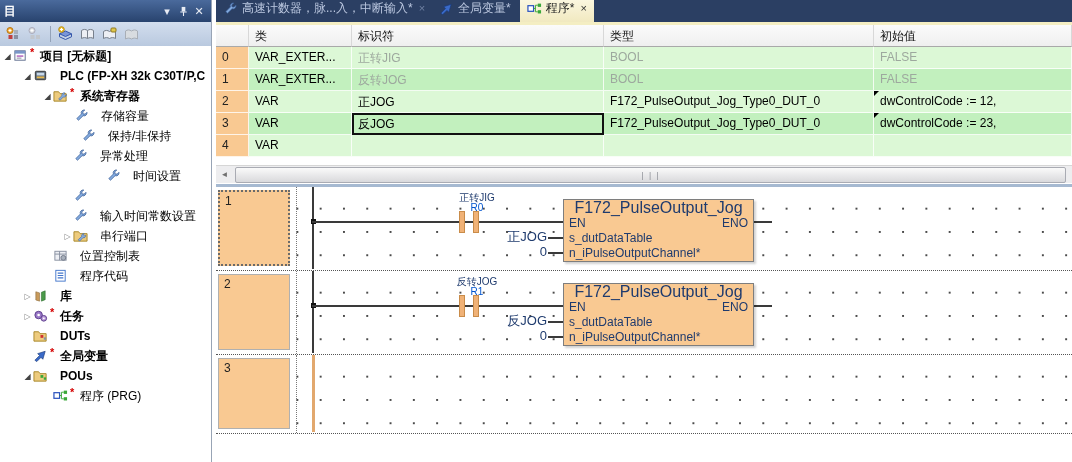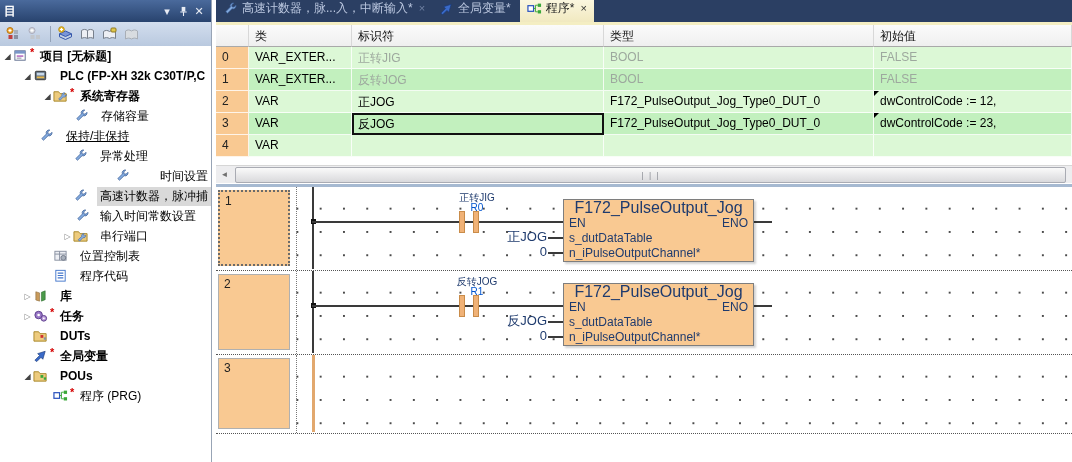--- a/index.html
+++ b/index.html
@@ -169,53 +169,52 @@
           <span class="tree-label">系统寄存器</span>
         </div>
         <div class="tree-item" style="padding-left: 63px;">
           <span class="tree-arrow"></span>
           <span class="tree-icon"><svg width="15" height="15" viewBox="0 0 16 16">
               <path d="M11.5 2.2a3.1 3.1 0 0 0-3.6 4.2L3 11.3 4.8 13l4.9-4.8a3.1 3.1 0 0 0 4.1-3.6L11.9 6.5 9.6 6.3 9.4 4z" fill="#85ACE0" stroke="#3A5E96" stroke-width="0.8"></path>
             </svg></span>
           <span class="tree-star"></span>
           <span class="tree-label">存储容量</span>
         </div>
-        <div class="tree-item" style="padding-left: 28px; text-decoration: underline;">
+        <div class="tree-item" style="padding-left: 70px;">
           <span class="tree-arrow"></span>
           <span class="tree-icon"><svg width="15" height="15" viewBox="0 0 16 16">
               <path d="M11.5 2.2a3.1 3.1 0 0 0-3.6 4.2L3 11.3 4.8 13l4.9-4.8a3.1 3.1 0 0 0 4.1-3.6L11.9 6.5 9.6 6.3 9.4 4z" fill="#85ACE0" stroke="#3A5E96" stroke-width="0.8"></path>
             </svg></span>
           <span class="tree-star"></span>
           <span class="tree-label">保持/非保持</span>
         </div>
         <div class="tree-item" style="padding-left: 62px;">
           <span class="tree-arrow"></span>
           <span class="tree-icon"><svg width="15" height="15" viewBox="0 0 16 16">
               <path d="M11.5 2.2a3.1 3.1 0 0 0-3.6 4.2L3 11.3 4.8 13l4.9-4.8a3.1 3.1 0 0 0 4.1-3.6L11.9 6.5 9.6 6.3 9.4 4z" fill="#85ACE0" stroke="#3A5E96" stroke-width="0.8"></path>
             </svg></span>
           <span class="tree-star"></span>
           <span class="tree-label">异常处理</span>
         </div>
-        <div class="tree-item" style="padding-left: 95px; justify-content: space-between;">
+        <div class="tree-item" style="padding-left: 95px;">
           <span class="tree-arrow"></span>
           <span class="tree-icon"><svg width="15" height="15" viewBox="0 0 16 16">
               <path d="M11.5 2.2a3.1 3.1 0 0 0-3.6 4.2L3 11.3 4.8 13l4.9-4.8a3.1 3.1 0 0 0 4.1-3.6L11.9 6.5 9.6 6.3 9.4 4z" fill="#85ACE0" stroke="#3A5E96" stroke-width="0.8"></path>
             </svg></span>
           <span class="tree-star"></span>
           <span class="tree-label">时间设置</span>
         </div>
         <div class="tree-item selected" style="padding-left: 62px;">
           <span class="tree-arrow"></span>
           <span class="tree-icon"><svg width="15" height="15" viewBox="0 0 16 16">
               <path d="M11.5 2.2a3.1 3.1 0 0 0-3.6 4.2L3 11.3 4.8 13l4.9-4.8a3.1 3.1 0 0 0 4.1-3.6L11.9 6.5 9.6 6.3 9.4 4z" fill="#85ACE0" stroke="#3A5E96" stroke-width="0.8"></path>
             </svg></span>
           <span class="tree-star"></span>
-          <span class="tree-label">高速计数器，脉冲捕</span>
-        </div>
-        <div class="tree-item" style="padding-left: 62px; text-align: right;">
+        </div>
+        <div class="tree-item" style="padding-left: 62px;">
           <span class="tree-arrow"></span>
           <span class="tree-icon"><svg width="15" height="15" viewBox="0 0 16 16">
               <path d="M11.5 2.2a3.1 3.1 0 0 0-3.6 4.2L3 11.3 4.8 13l4.9-4.8a3.1 3.1 0 0 0 4.1-3.6L11.9 6.5 9.6 6.3 9.4 4z" fill="#85ACE0" stroke="#3A5E96" stroke-width="0.8"></path>
             </svg></span>
           <span class="tree-star"></span>
           <span class="tree-label">输入时间常数设置</span>
         </div>
         <div class="tree-item" style="padding-left: 62px;">
           <span class="tree-arrow collapsed">▷</span>
           <span class="tree-icon"><svg width="15" height="15" viewBox="0 0 16 16">

